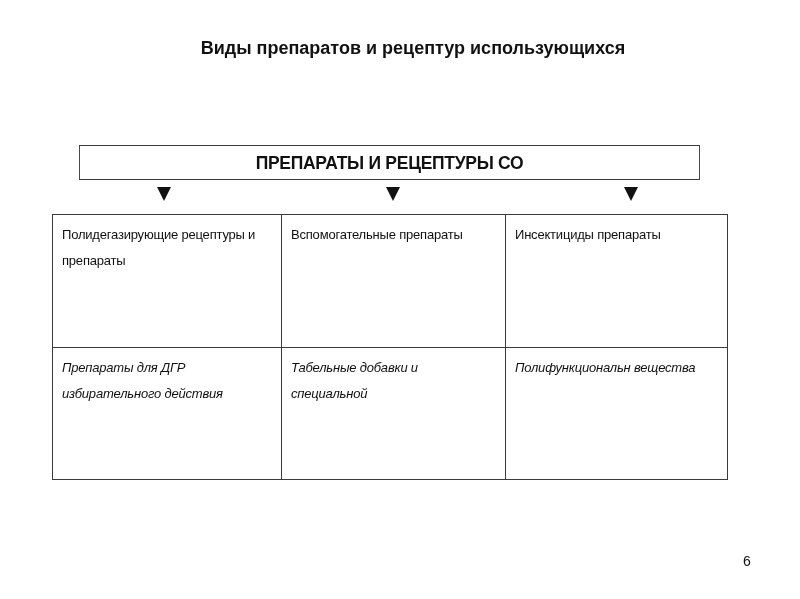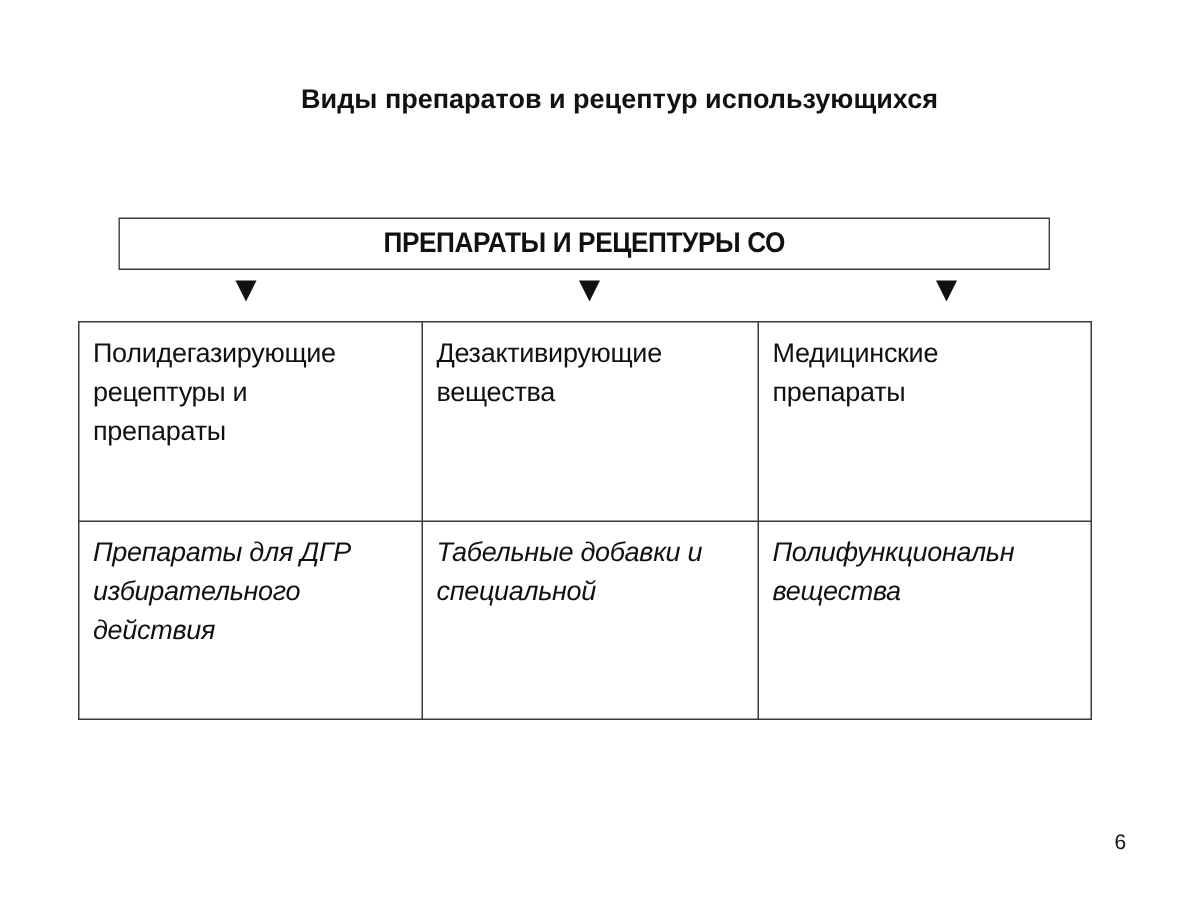--- a/index.html
+++ b/index.html
@@ -12,21 +12,21 @@
       height: 599px;
       position: relative;
       overflow: hidden;
       font-family: "Liberation Sans", sans-serif;
       color: #111111;
     }
     .title {
       position: absolute;
       left: 0;
       width: 800px;
-      top: 54px;
+      top: 36px;
       text-align: center;
       font-weight: bold;
       font-size: 18px;
       line-height: 25px;
       color: #111111;
     }
     .title div { margin-left: 26px; }
     .header-box {
       position: absolute;
       left: 52px;
@@ -62,21 +62,21 @@
       height: 266px;
       box-sizing: border-box;
       border: 1.5px solid #3a3a3a;
       border-collapse: collapse;
       table-layout: fixed;
     }
     table.grid td {
       border: 1.5px solid #3a3a3a;
       vertical-align: top;
       padding: 7px 24px 0 9px;
-      font-size: 18px;
+      font-size: 13px;
       line-height: 26px;
       color: #111111;
       letter-spacing: -0.2px;
     }
     .page-num {
       position: absolute;
       left: 743px;
       top: 553px;
       font-size: 14px;
       color: #111111;
@@ -99,22 +99,22 @@
 
 <table class="grid">
   <colgroup>
     <col style="width:229px">
     <col style="width:224px">
     <col style="width:222px">
   </colgroup>
   <tbody>
       <tr style="height:88px;">
     <td>Полидегазирующие рецептуры и препараты</td>
-    <td>Дезактивирующие вещества</td>
-    <td>Медицинские препараты</td>
+    <td>Вспомогательные препараты</td>
+    <td>Инсектициды препараты</td>
   </tr>
   <tr style="height:88px;font-style:italic;">
     <td>Препараты для ДГР избирательного действия</td>
     <td>Табельные добавки и специальной</td>
     <td>Полифункциональн вещества</td>
   </tr>
 </tbody>
   </table>
 
 <div class="page-num">6</div>

